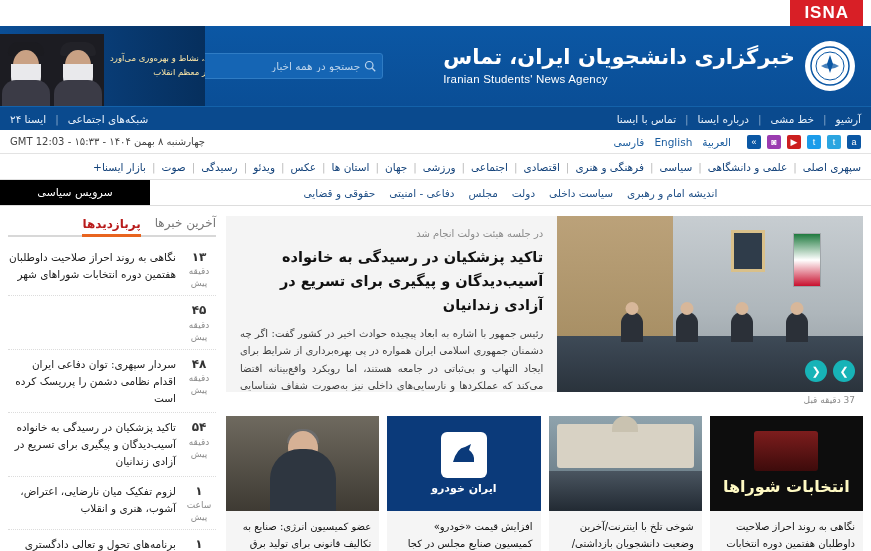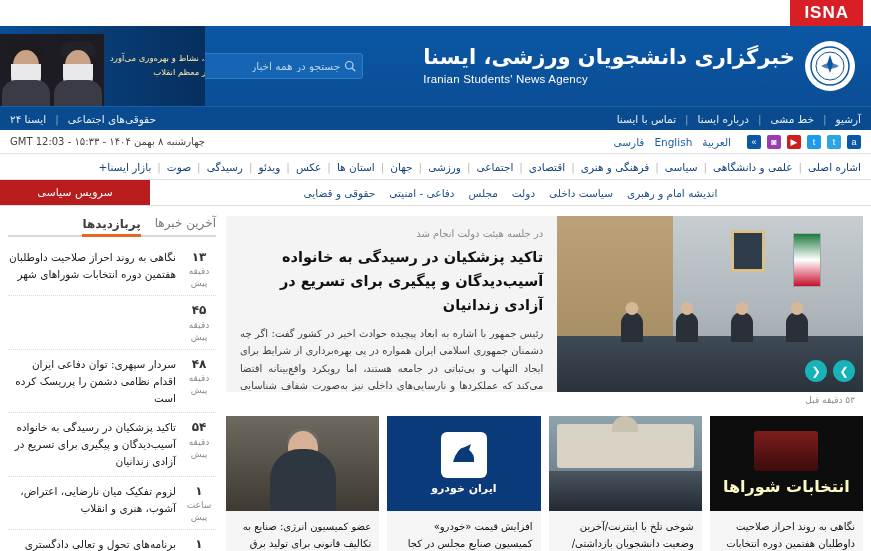--- a/index.html
+++ b/index.html
@@ -216,21 +216,21 @@
   .catbar .dot { color:#bbb; }
 
   
   .servicebar {
     height: 26px;
     display: flex;
     align-items: stretch;
     border-bottom: 1px solid #dddddd;
   }
   .servicebar .teal {
-    background: #b91c1c;
+    background: #000000;
     color: #fff;
     font-size: 11px;
     display: flex; align-items: center; justify-content: center;
     width: 150px;
     flex: 0 0 150px;
   }
   .servicebar .subcats {
     flex: 1;
     display: flex;
     align-items: center;
@@ -258,21 +258,21 @@
     border-bottom: 2px solid #d8d8d8;
     padding-bottom: 3px;
     justify-content: flex-start;
   }
   .side-tab {
     font-size: 12px;
     color: #777;
     padding-bottom: 2px;
   }
   .side-tab.active {
-    color: #404040;
+    color: #b91c1c;
     font-weight: bold;
     border-bottom: 3px solid #e8641f;
     margin-bottom: -5px;
     padding-bottom: 3px;
   }
   .side-list { margin-top: 6px; }
   .side-item {
     display: flex;
     align-items: flex-start;
     gap: 6px;
@@ -461,21 +461,21 @@
   <div class="brand">
     <div class="emblem">
       <svg width="40" height="40" viewBox="0 0 40 40" aria-hidden="true">
         <circle cx="20" cy="20" r="19" fill="#ffffff" stroke="#0b57a4" stroke-width="1.5"></circle>
         <circle cx="20" cy="20" r="14" fill="none" stroke="#0b57a4" stroke-width="1"></circle>
         <path d="M20 9 L23 18 L20 27 L17 18 Z" fill="#0b57a4"></path>
         <path d="M11 20 Q20 14 29 20 Q20 26 11 20 Z" fill="#0b57a4" opacity=".75"></path>
       </svg>
     </div>
     <div class="brand-text">
-      <div class="brand-fa">خبرگزاری دانشجویان ورزشی، ایسنا</div>
+      <div class="brand-fa">خبرگزاری دانشجویان ایران، تماس</div>
       <div class="brand-en">Iranian Students' News Agency</div>
     </div>
   </div>
 
   <div class="search-wrap">
     <span class="ico">
       <svg width="12" height="12" viewBox="0 0 16 16">
           <circle cx="7" cy="7" r="5" fill="none" stroke="#cfe2f5" stroke-width="1.6"></circle>
           <line x1="11" y1="11" x2="15" y2="15" stroke="#cfe2f5" stroke-width="1.6"></line>
         </svg>
@@ -517,21 +517,21 @@
   <div class="grp">
     <a>آرشیو</a>
     <span class="sep">|</span>
     <a>خط مشی</a>
     <span class="sep">|</span>
     <a>درباره ایسنا</a>
     <span class="sep">|</span>
     <a>تماس با ایسنا</a>
   </div>
   <div class="grp">
-    <a>حقوقی‌های اجتماعی</a>
+    <a>شبکه‌های اجتماعی</a>
     <span class="sep">|</span>
     <a>ایسنا ۲۴</a>
   </div>
 </div>
 
 <div class="socialstrip">
   <div class="left">
     <span class="sico ap">a</span>
     <span class="sico tg">t</span>
     <span class="sico tw">t</span>
@@ -541,21 +541,21 @@
     <span class="lang" style="margin-right:10px">
       <a>العربية</a>
       <a>English</a>
       <a>فارسی</a>
     </span>
   </div>
   <div class="clock">چهارشنبه ۸ بهمن ۱۴۰۴ - ۱۵:۳۳ - GMT 12:03</div>
 </div>
 
 <div class="catbar">
-  <span class="item">اشاره اصلی</span>
+  <span class="item">سپهری اصلی</span>
     <span class="dot">|</span>
   <span class="item">علمی و دانشگاهی</span>
     <span class="dot">|</span>
   <span class="item">سیاسی</span>
     <span class="dot">|</span>
   <span class="item">فرهنگی و هنری</span>
     <span class="dot">|</span>
   <span class="item">اقتصادی</span>
     <span class="dot">|</span>
   <span class="item">اجتماعی</span>
@@ -609,21 +609,21 @@
         <div class="hero-kicker">در جلسه هیئت دولت انجام شد</div>
         <div class="hero-title">تاکید پزشکیان در رسیدگی به خانواده آسیب‌دیدگان و پیگیری برای تسریع در آزادی زندانیان</div>
         <div class="hero-lead">رئیس جمهور با اشاره به ابعاد پیچیده حوادث اخیر در کشور گفت: اگر چه دشمنان جمهوری اسلامی ایران همواره در پی بهره‌برداری از شرایط برای ایجاد التهاب و بی‌ثباتی در جامعه هستند، اما رویکرد واقع‌بینانه اقتضا می‌کند که عملکردها و نارسایی‌های داخلی نیز به‌صورت شفاف شناسایی شده و تمام مسئولیت‌ها صرفاً به عوامل خارجی منتسب نشود.</div>
       </div>
       <div class="hero-arrows">
         <div class="arrow-btn">❯</div>
         <div class="arrow-btn">❮</div>
       </div>
     </div>
     <div class="hero-timebar">
-      <span>۵۳ دقیقه قبل</span>
+      <span>37 دقیقه قبل</span>
     </div>
 
     <div class="cards">
 
       <div class="card card4">
         <div class="card-img">
           <div style="text-align:center">
             <div class="c4-flag"></div>
             <div class="c4-title">انتخابات شوراها</div>
           </div>

